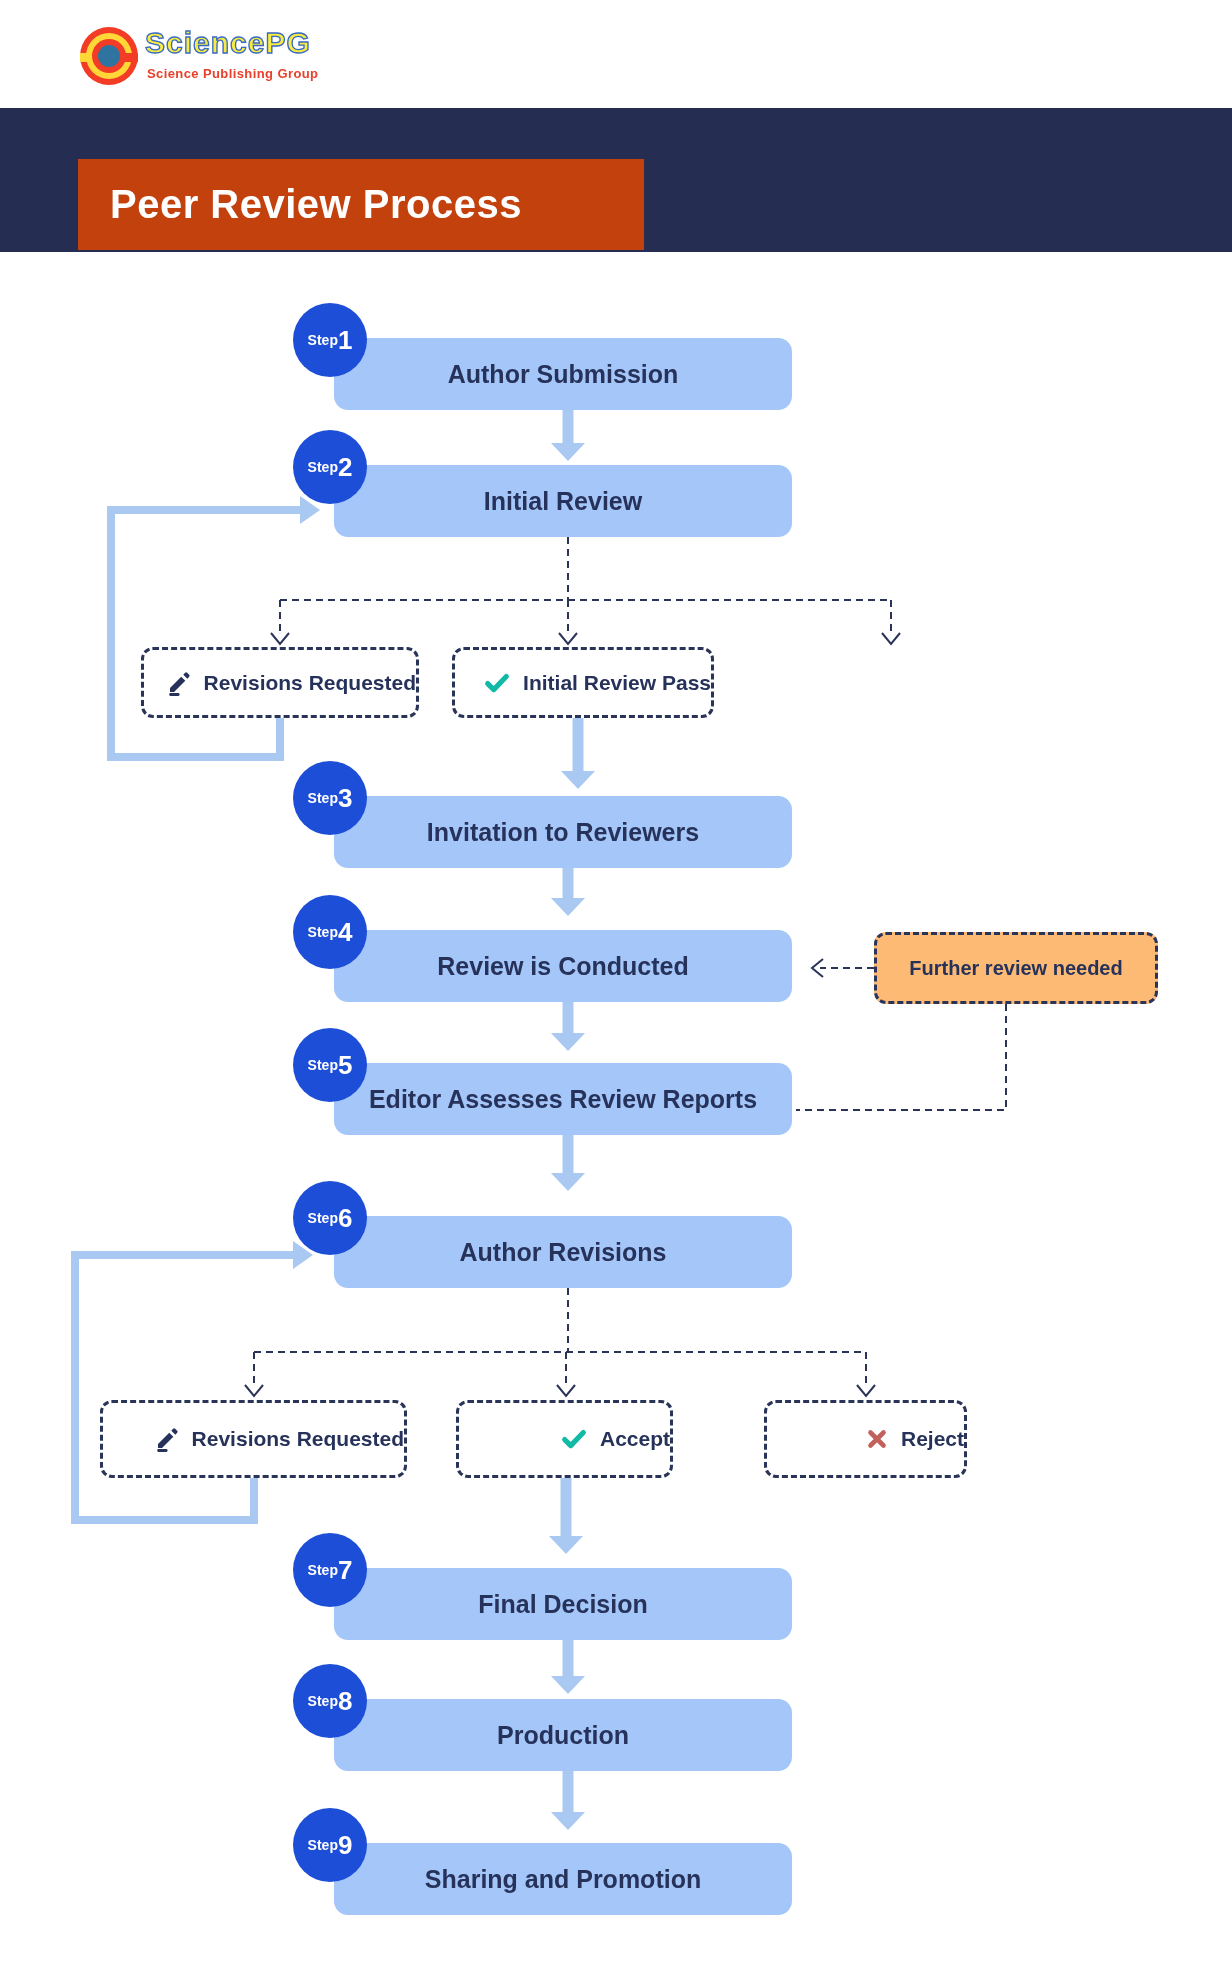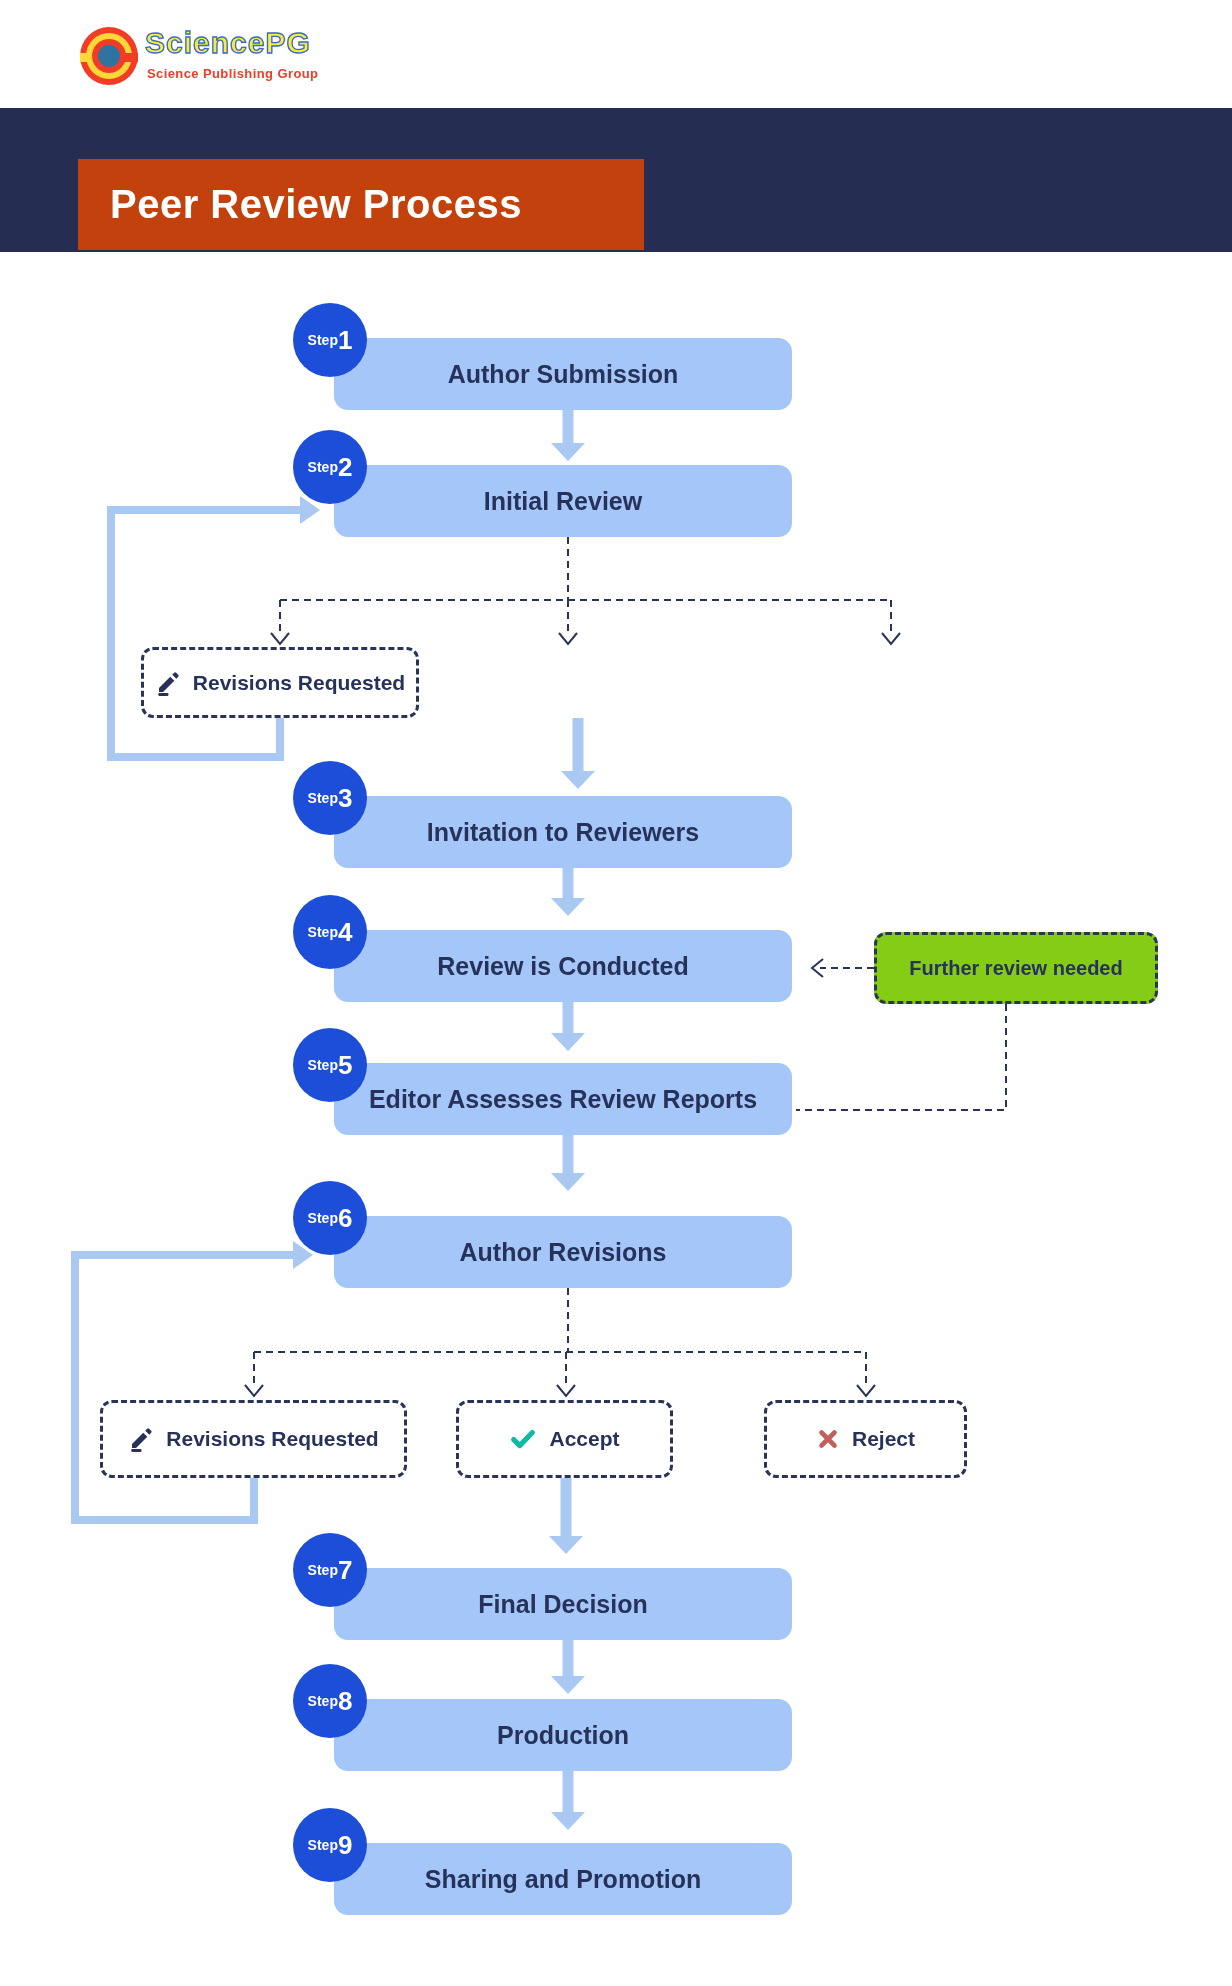--- a/index.html
+++ b/index.html
@@ -28,25 +28,25 @@
   .step{position:absolute;left:334px;width:458px;height:72px;z-index:2;}
   .flow-box{position:absolute;inset:0;background:#a4c6f8;border-radius:14px;
       display:flex;align-items:center;justify-content:center;text-align:center;}
   .flow-box span{font-size:25px;font-weight:700;color:#27325a;}
   .badge{position:absolute;left:-41px;top:-35px;width:74px;height:74px;border-radius:50%;
       background:#1d4ed8;z-index:3;display:flex;flex-direction:row;align-items:center;justify-content:center;}
   .badge .bw{font-size:14px;font-weight:600;color:#ffffff;line-height:15px;}
   .badge .bn{font-size:26px;font-weight:700;color:#ffffff;line-height:27px;}
   
   .dbox{position:absolute;border:3px dashed #2a3458;border-radius:12px;background:#ffffff;z-index:2;
-      display:flex;align-items:center;justify-content:center;gap:12px;box-sizing:border-box;}
+      display:flex;align-items:center;justify-content:flex-end;gap:12px;box-sizing:border-box;}
   .dbox .dlabel{font-size:21px;font-weight:700;color:#27325a;white-space:nowrap;}
   .dbox .icon{display:flex;align-items:center;}
   .note-box{position:absolute;left:874px;top:932px;width:284px;height:72px;border:3px dashed #2a3458;
-      border-radius:12px;background:#84cc16;z-index:2;display:flex;align-items:center;justify-content:center;box-sizing:border-box;}
+      border-radius:12px;background:#fdba74;z-index:2;display:flex;align-items:center;justify-content:center;box-sizing:border-box;}
   .note-box span{font-size:20px;font-weight:700;color:#27325a;}
 </style>
 </head>
 <body>
 
 <div class="page">
 
   <div class="logo-row">
     <div class="logo-icon">
       <div class="lg lg-outer"></div>
@@ -210,20 +210,28 @@
   <div class="dbox" style="left:141px;top:647px;width:278px;height:71px">
     <span class="icon">
       <svg width="26" height="26" viewBox="0 0 24 24" fill="#27325a">
         <path d="M14.06 6.19l3.75 3.75L7.44 20.31H3.69v-3.75L14.06 6.19z"></path>
         <path d="M17.66 2.59a1.33 1.33 0 0 1 1.88 0l1.87 1.87a1.33 1.33 0 0 1 0 1.88l-1.7 1.7-3.75-3.75 1.7-1.7z"></path>
         <rect x="3" y="21.3" width="9.5" height="2.6" rx="1"></rect>
       </svg>
       </span>
     <span class="dlabel">Revisions Requested</span>
   </div>
+  <div class="dbox" style="left:452px;top:647px;width:262px;height:71px">
+    <span class="icon">
+      <svg width="28" height="28" viewBox="0 0 24 24" fill="none" stroke="#12b9a5" stroke-width="4.4" stroke-linecap="round" stroke-linejoin="round">
+        <path d="M4 12.5l5.2 5.2L20 6.5"></path>
+        </svg>
+      </span>
+    <span class="dlabel">Initial Review Pass</span>
+  </div>
 
   <div class="note-box">
     <span>Further review needed</span>
   </div>
 
   <div class="dbox" style="left:100px;top:1400px;width:307px;height:78px">
     <span class="icon">
       <svg width="26" height="26" viewBox="0 0 24 24" fill="#27325a">
         <path d="M14.06 6.19l3.75 3.75L7.44 20.31H3.69v-3.75L14.06 6.19z"></path>
         <path d="M17.66 2.59a1.33 1.33 0 0 1 1.88 0l1.87 1.87a1.33 1.33 0 0 1 0 1.88l-1.7 1.7-3.75-3.75 1.7-1.7z"></path>

